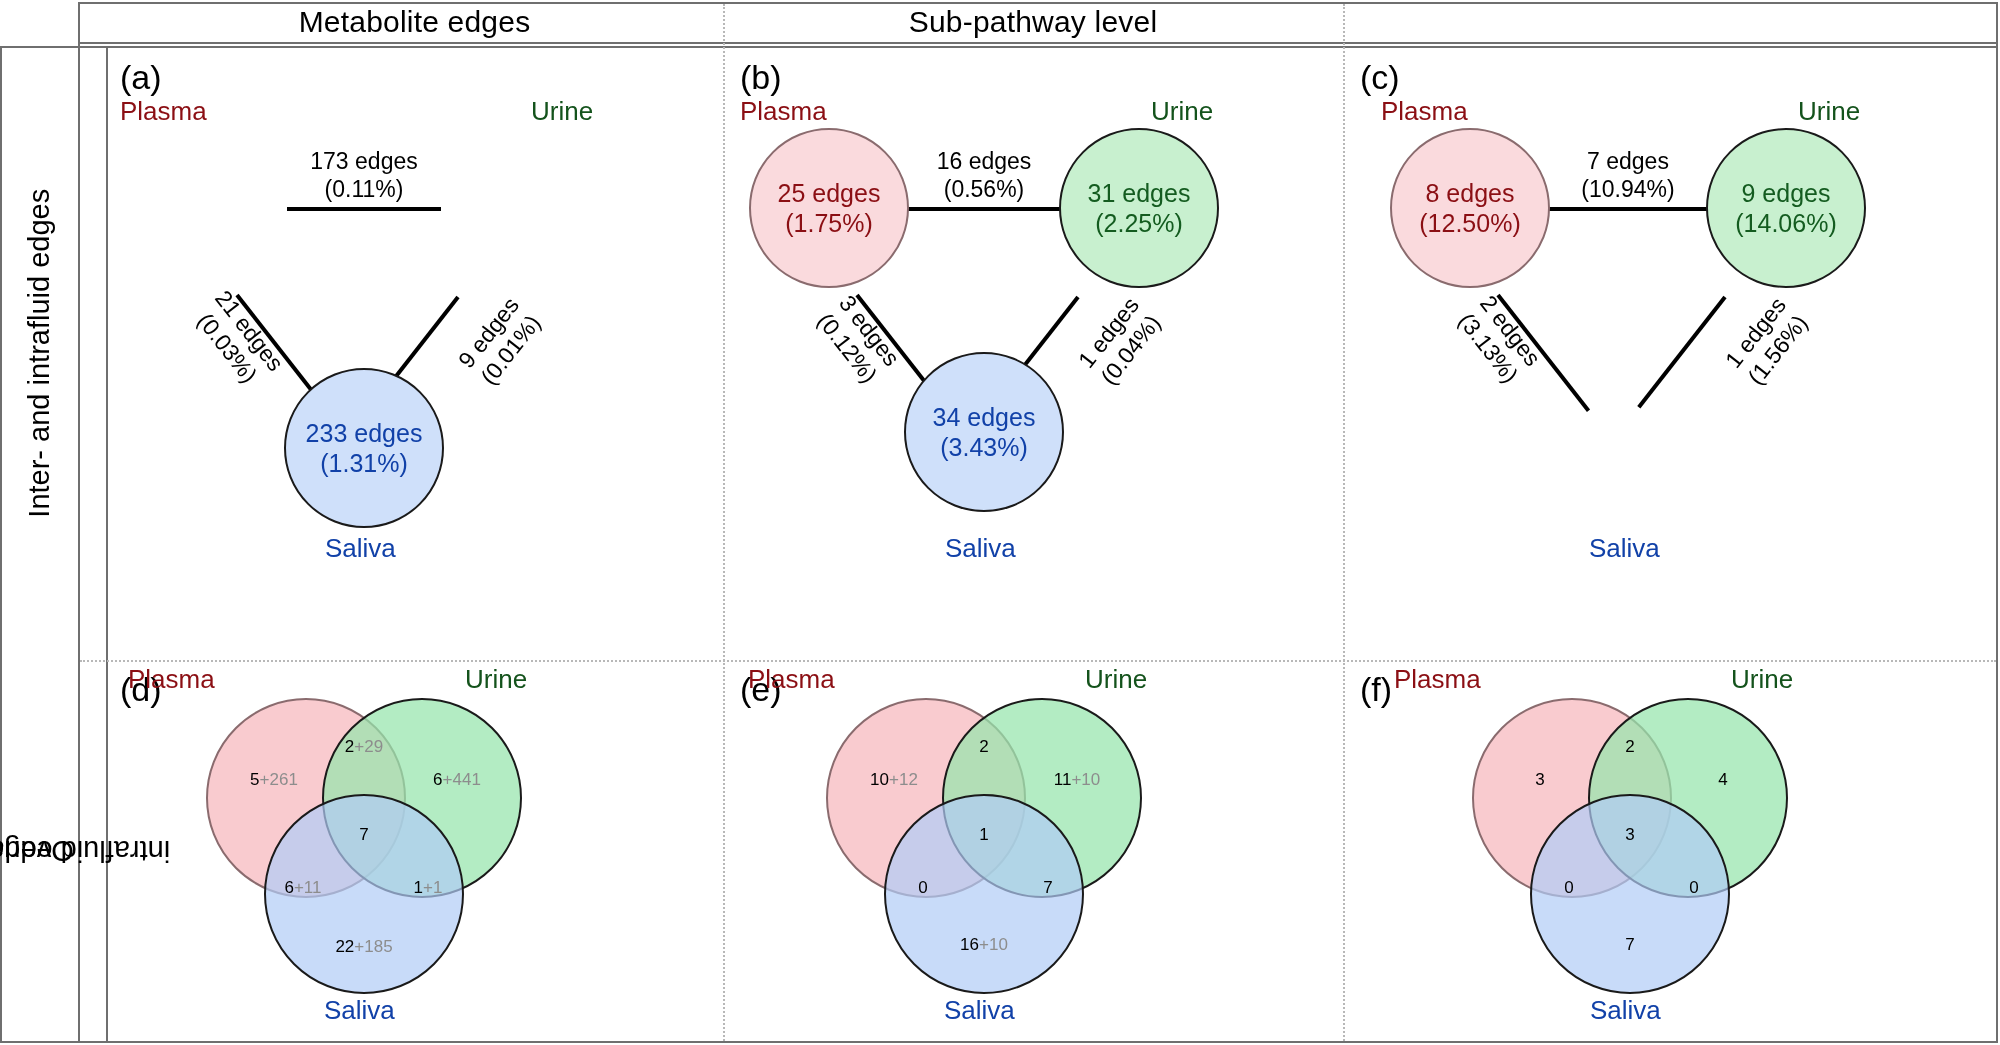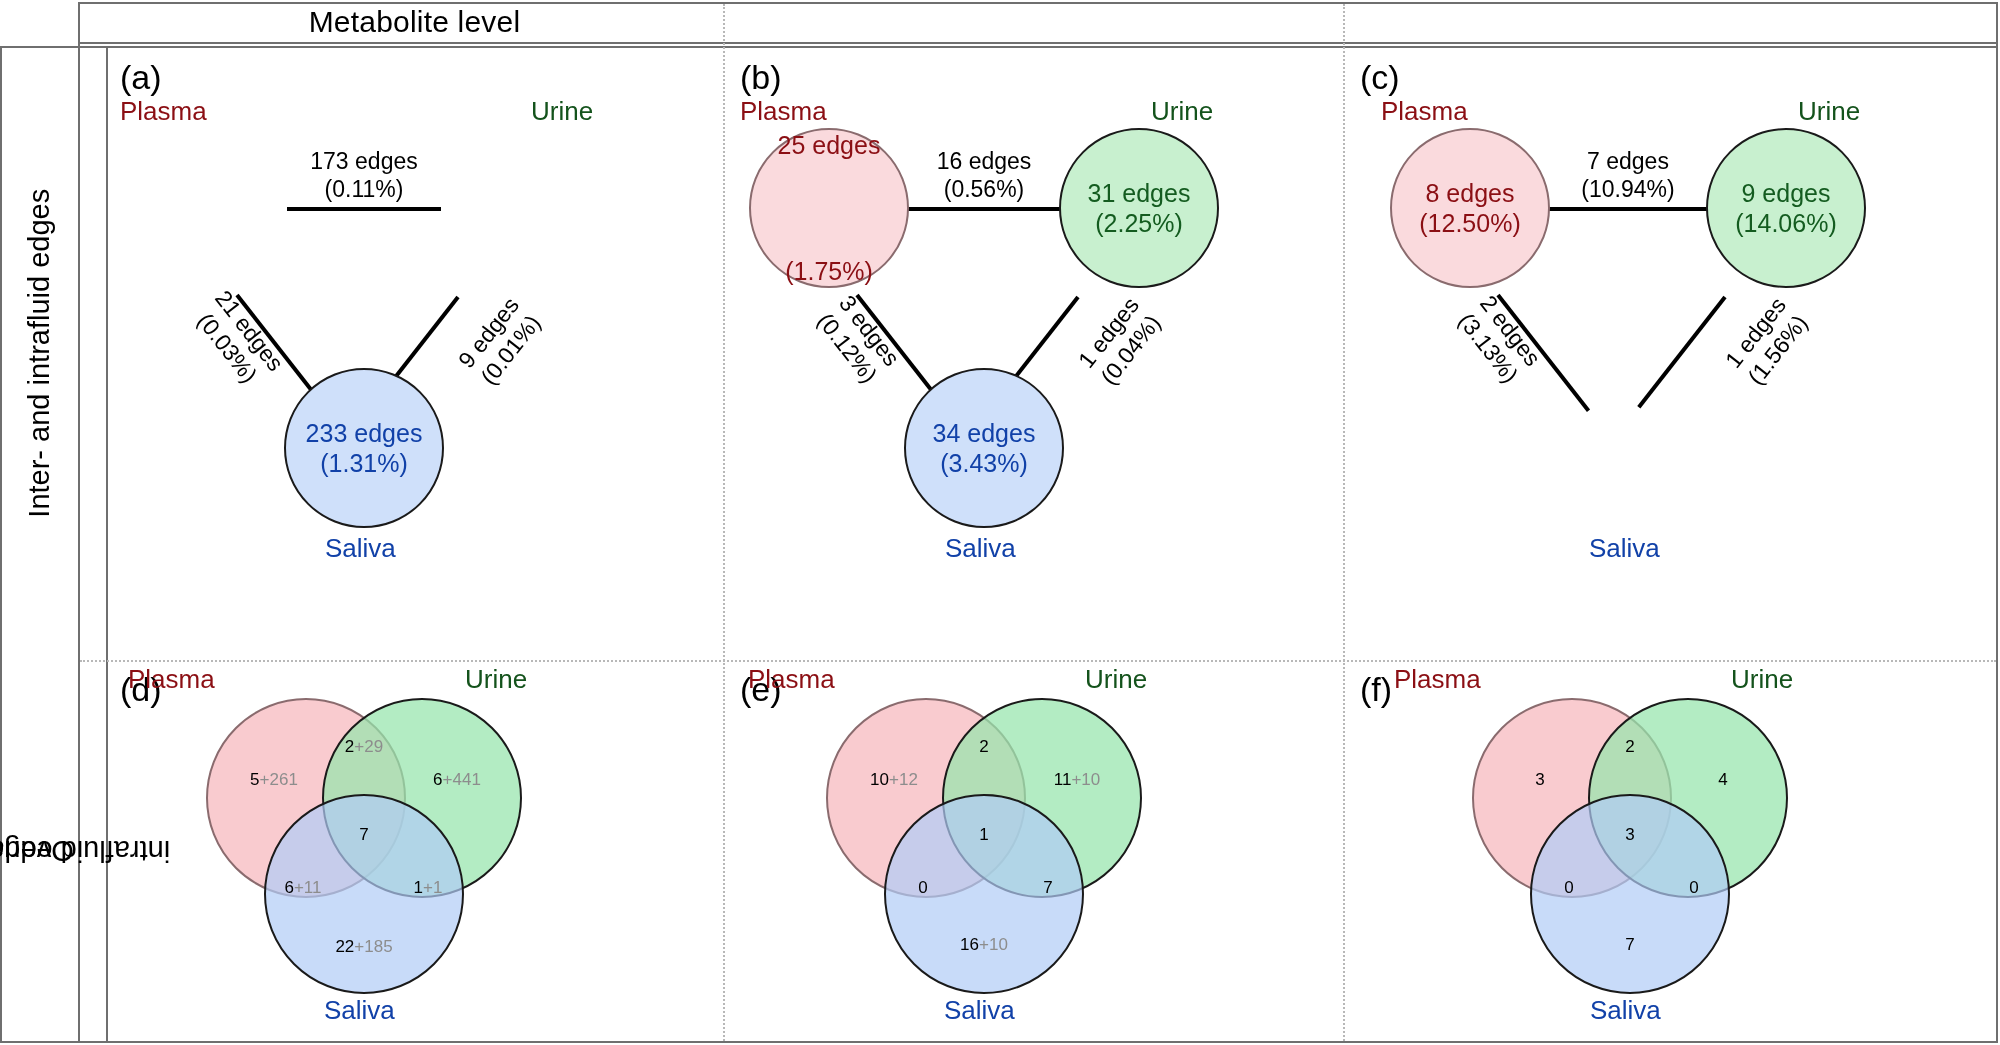--- a/index.html
+++ b/index.html
@@ -69,21 +69,24 @@
   <div class="vline" style="left:0px;   top:46px;  height:997px;"></div>
   <div class="vline" style="left:78px;top:2px;   height:1041px;"></div>
   <div class="vline" style="left:106px;top:46px;height:997px;"></div>
   <div class="vline" style="left:1996px;top:2px;  height:1041px;"></div>
 
   <div class="doth" style="left:80px; top:660px; width:1916px;"></div>
   <div class="dotv" style="left:723px; top:4px; height:1037px;"></div>
   <div class="dotv" style="left:1343px;top:4px; height:1037px;"></div>
 
   <div class="colhead" style="left:106px;width:617px;">
-    <span>Metabolite level</span>
+    <span>Metabolite edges</span>
+  </div>
+  <div class="colhead" style="left:723px;width:620px;">
+    <span>Sub-pathway level</span>
   </div>
 
   <div class="rowlab" style="top:46px;height:614px;">
     <span>Inter- and intrafluid edges</span>
   </div>
   <div class="rowlab" style="top:660px;height:381px;">
     <span><span>Overlap of</span><br><span>intrafluid edges</span></span>
   </div>
 
   <div class="panel" style="left:106px;top:50px;width:617px;height:610px;">
@@ -117,33 +120,33 @@
     </div>
   </div>
 
   <div class="panel" style="left:726px;top:50px;width:617px;height:610px;">
     <div class="plabel" style="left:14px;top:8px;">(b)</div>
 
     <div class="edge" style="left:181px;top:157px;width:154px;"></div>
     <div class="edge" style="left:131px;top:243px;width:147px;transform:rotate(52deg);"></div>
     <div class="edge" style="left:352px;top:245px;width:140px;transform:rotate(128deg);"></div>
 
-    <div class="node plasma" style="left:23px;top:78px;width:160px;height:160px;justify-content:space-between;">
+    <div class="node plasma" style="left:23px;top:78px;width:160px;height:160px;">
       <div>25 edges</div>
       <div>(1.75%)</div>
     </div>
     <div class="nodename nm-plasma" style="left:14px;top:46px;">Plasma</div>
 
     <div class="node urine" style="left:333px;top:78px;width:160px;height:160px;">
       <div>31 edges</div>
       <div>(2.25%)</div>
     </div>
     <div class="nodename nm-urine" style="left:425px;top:46px;">Urine</div>
 
-    <div class="node saliva" style="left:178px;top:318px;width:160px;height:160px;">
+    <div class="node saliva" style="left:178px;top:302px;width:160px;height:160px;">
       <div>34 edges</div>
       <div>(3.43%)</div>
     </div>
     <div class="nodename nm-saliva" style="left:219px;top:483px;">Saliva</div>
 
     <div class="edgelab" style="left:188px;top:98px;width:140px;">
       <div>16 edges</div>
       <div>(0.56%)</div>
     </div>
     <div class="edgelab" style="left:72px;top:262px;width:120px;transform:rotate(52deg);">

